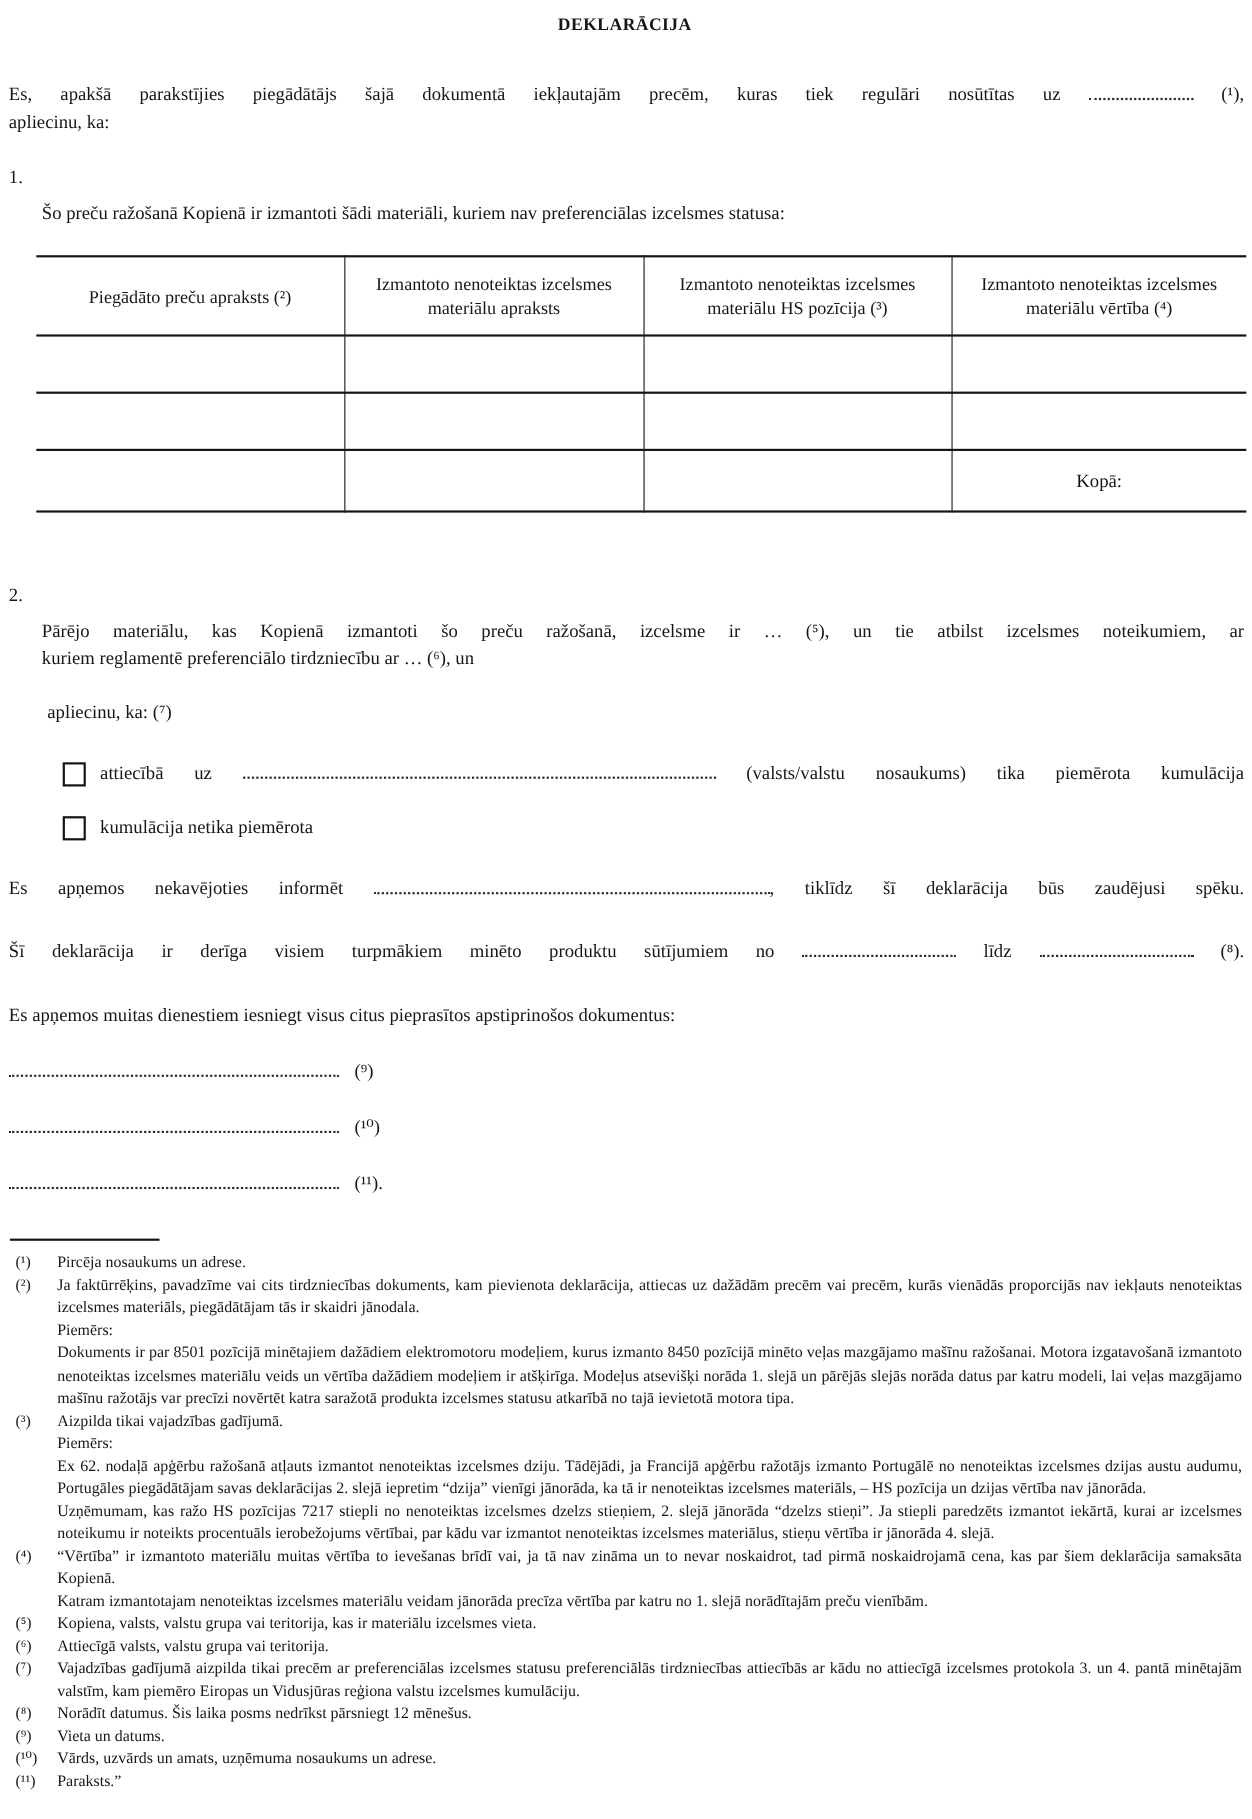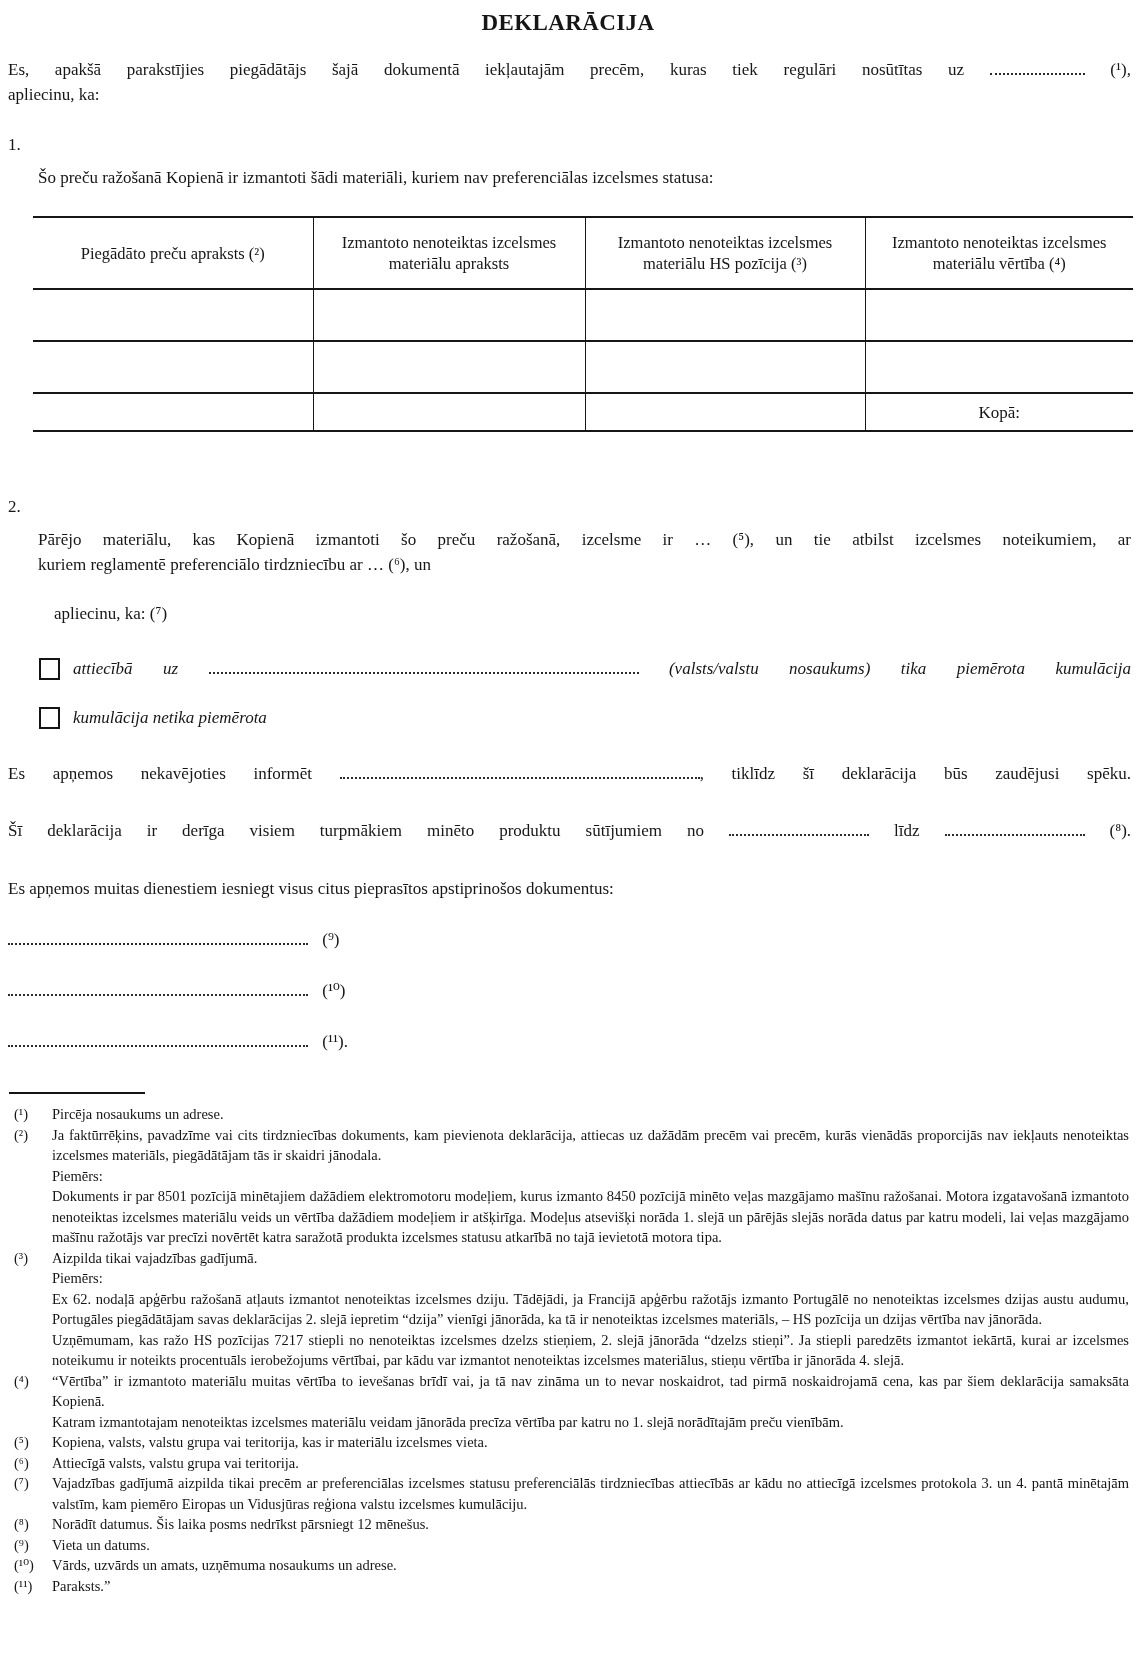--- a/index.html
+++ b/index.html
@@ -11,23 +11,23 @@
     font-size:17px;
     line-height:25px;
     overflow:hidden;
     position:relative;
   }
   .page { padding:10px 7px 0 5px; }
 
   .title {
     text-align:center;
     font-weight:bold;
-    font-size:23px;
+    font-size:16px;
     letter-spacing:0.4px;
-    margin:0 0 22px 0;
+    margin:0 0 38px 0;
   }
 
   .jlast { text-align:justify; text-align-last:justify; }
 
   .dots {
     display:inline-block;
     border-bottom:2px dotted #2b2b2b;
     height:0.82em;
     vertical-align:baseline;
   }
@@ -37,23 +37,23 @@
   .w360 { width:360px; }
   .w300 { width:300px; }
 
   .numbered { display:flex; padding-left:3px; }
   .numbered .num { flex:none; width:30px; }
   .numbered .ntext { flex:1;margin-top:33px; }
 
   .item1 { margin-top:25px; }
   .item2 { margin-top:62px; }
 
-  .certify { margin:24px 0 0 49px; }
-
-  .cbrow { display:flex; align-items:flex-start; margin-left:34px;font-style:italic; }
+  .certify { margin:24px 0 0 38px; }
+
+  .cbrow { display:flex; align-items:center; margin-left:52px; }
   .cb1 { margin-top:30px; }
   .cb2 { margin-top:24px; }
   .cbbox {
     flex:none;
     width:17px; height:18px;
     border:2px solid #141414;
     margin:2px 13px 0 0;
     background:#fff;
   }
   .cblabel { flex:1; }
@@ -82,21 +82,21 @@
   table.mat th:first-child, table.mat td:first-child { border-left:none; }
   table.mat th {
     font-weight:normal;
     font-size:16.5px;
     line-height:21px;
     text-align:center;
     vertical-align:middle;
     height:72px;
   }
   table.mat td { height:52px; vertical-align:middle; }
-  table.mat tr.total-row td { height:38px; }
+  table.mat tr.total-row td { height:56px; }
   td.total-cell { text-align:center; font-size:17px; }
 
   .fnrule {
     width:136px;
     border-top:2.5px solid #141414;
     margin:38px 0 10px 4px;
   }
   .fn { display:flex; font-size:14.5px; line-height:20.5px; }
   .fn-marker { flex:none; width:47px; padding-left:9px; box-sizing:border-box; }
   .fn-body { flex:1; text-align:justify; padding-right:2px; }

